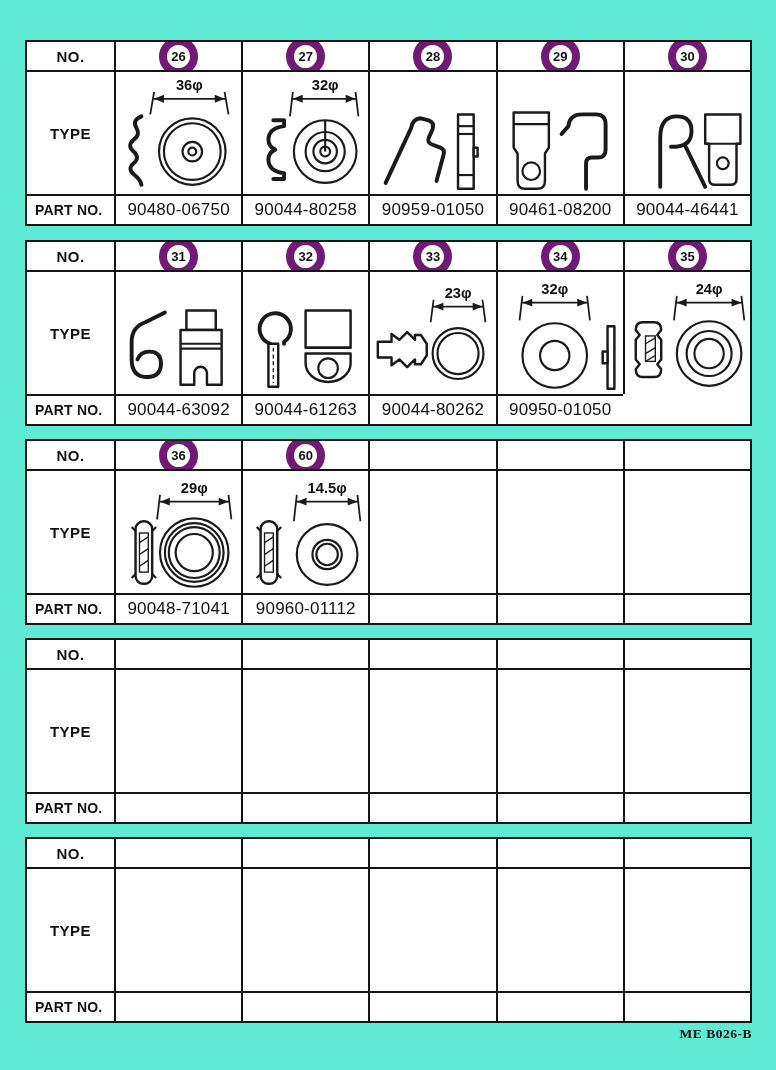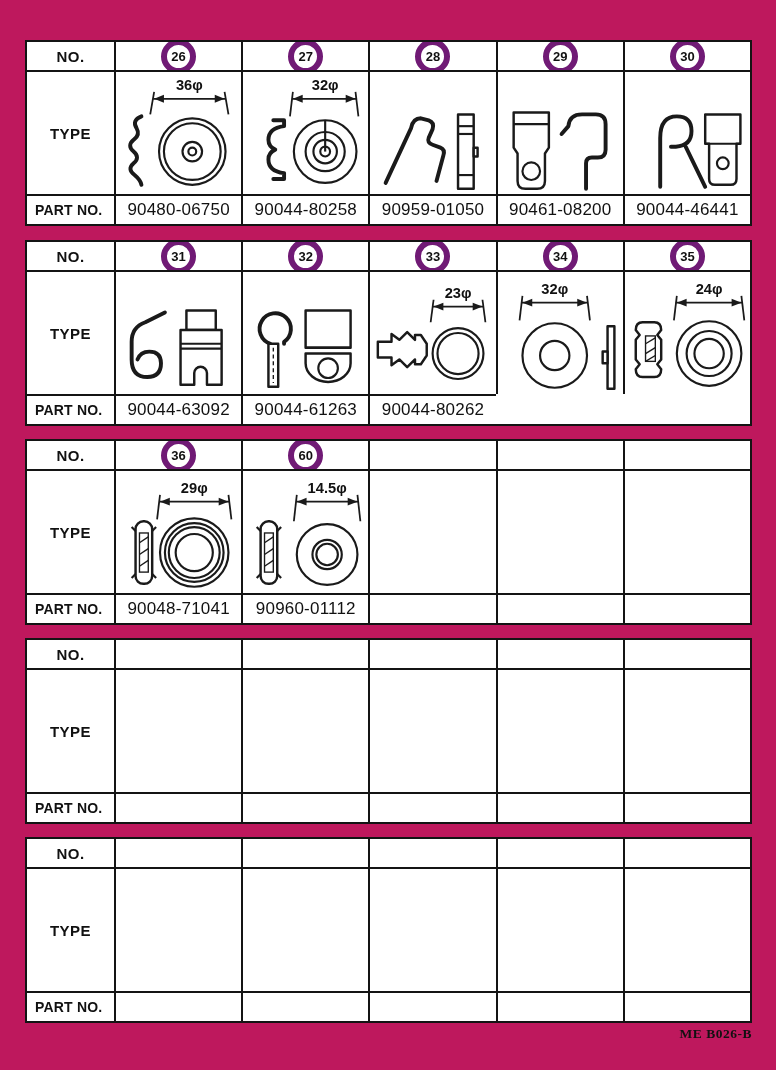--- a/index.html
+++ b/index.html
@@ -1,21 +1,21 @@
 <!DOCTYPE html>
 <html><head>
 <meta charset="utf-8">
 <style>
   html,body{margin:0;padding:0;}
   body{
     width:776px;height:1070px;position:relative;background:#ffffff;
     font-family:"Liberation Sans",sans-serif;color:#111;
     -webkit-font-smoothing:antialiased;
   }
-  .page{position:absolute;inset:0;background:#be185d;}
+  .page{position:absolute;inset:0;background:#5eead4;}
   .tbl{
     position:absolute;left:25px;width:727px;background:#fff;
     display:grid;grid-template-columns:87px repeat(5,1fr);
     grid-template-rows:28px 124px 30px;
     border:2.5px solid #141414;box-sizing:border-box;
   }
   .t1{top:40px}.t2{top:240px}.t3{top:439px}.t4{top:638px}.t5{top:837px}
   .cell{
     border-left:2px solid #141414;border-top:2px solid #141414;
     display:flex;align-items:center;justify-content:center;
@@ -23,21 +23,21 @@
   }
   .cell:nth-child(6n+1){border-left:none}
   .cell:nth-child(-n+6){border-top:none}
   .lbl{font-weight:bold;font-size:15px;letter-spacing:.5px}
   .part-lbl{justify-content:flex-start;padding-left:8px;font-size:14px;letter-spacing:.2px}
   .part-cell{font-weight:normal;font-size:17px;letter-spacing:.2px;white-space:nowrap}
   .type-cell{padding:0}
   .type-cell svg{display:block;width:100%;height:100%}
   .circ{
     display:inline-flex;align-items:center;justify-content:center;
-    width:23px;height:23px;border:6px solid #701a75;border-radius:50%;
+    width:23px;height:23px;border:8px solid #701a75;border-radius:50%;
     font-weight:bold;font-size:13px;line-height:1;
   }
   .code{
     position:absolute;top:1026px;right:24px;
     font-weight:bold;font-size:13.5px;letter-spacing:.5px;font-family:Liberation Serif, serif;
   }
   
   .sk{stroke:#1a1a1a;stroke-width:4;fill:none;stroke-linecap:round;stroke-linejoin:round}
   .ol{stroke:#1a1a1a;stroke-width:2.5;fill:#fff;stroke-linejoin:round}
   .ln{stroke:#1a1a1a;stroke-width:2.2;fill:none}
@@ -218,20 +218,21 @@
         <circle class="ln" cx="86" cy="82" r="33"></circle>
         <circle class="ln" cx="86" cy="82" r="23"></circle>
         <circle class="ln" cx="86" cy="82" r="15"></circle>
       </svg>
     </div>
 
     <div class="cell lbl part-lbl">PART NO.</div>
     <div class="cell part-cell">90044-63092</div>
     <div class="cell part-cell">90044-61263</div>
     <div class="cell part-cell">90044-80262</div>
+    <div class="cell part-cell">90950-01050</div>
   </div>
 
   <div class="tbl t3">
     <div class="cell lbl">NO.</div>
     <div class="cell">
         <span class="circ">36</span>
       </div>
     <div class="cell">
         <span class="circ">60</span>
       </div>

